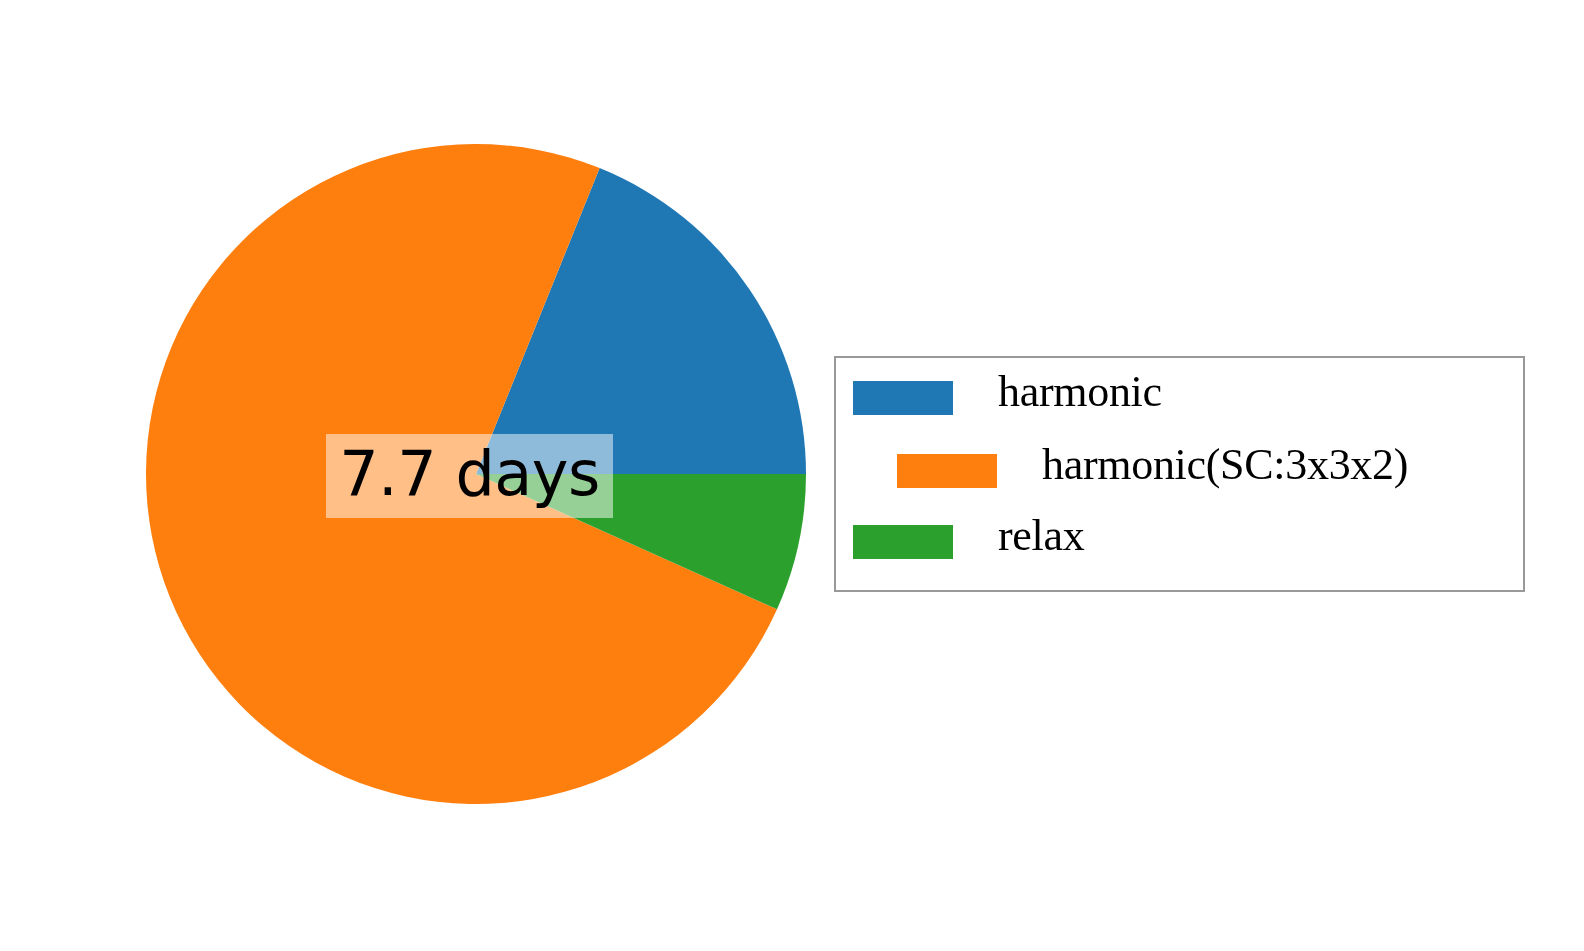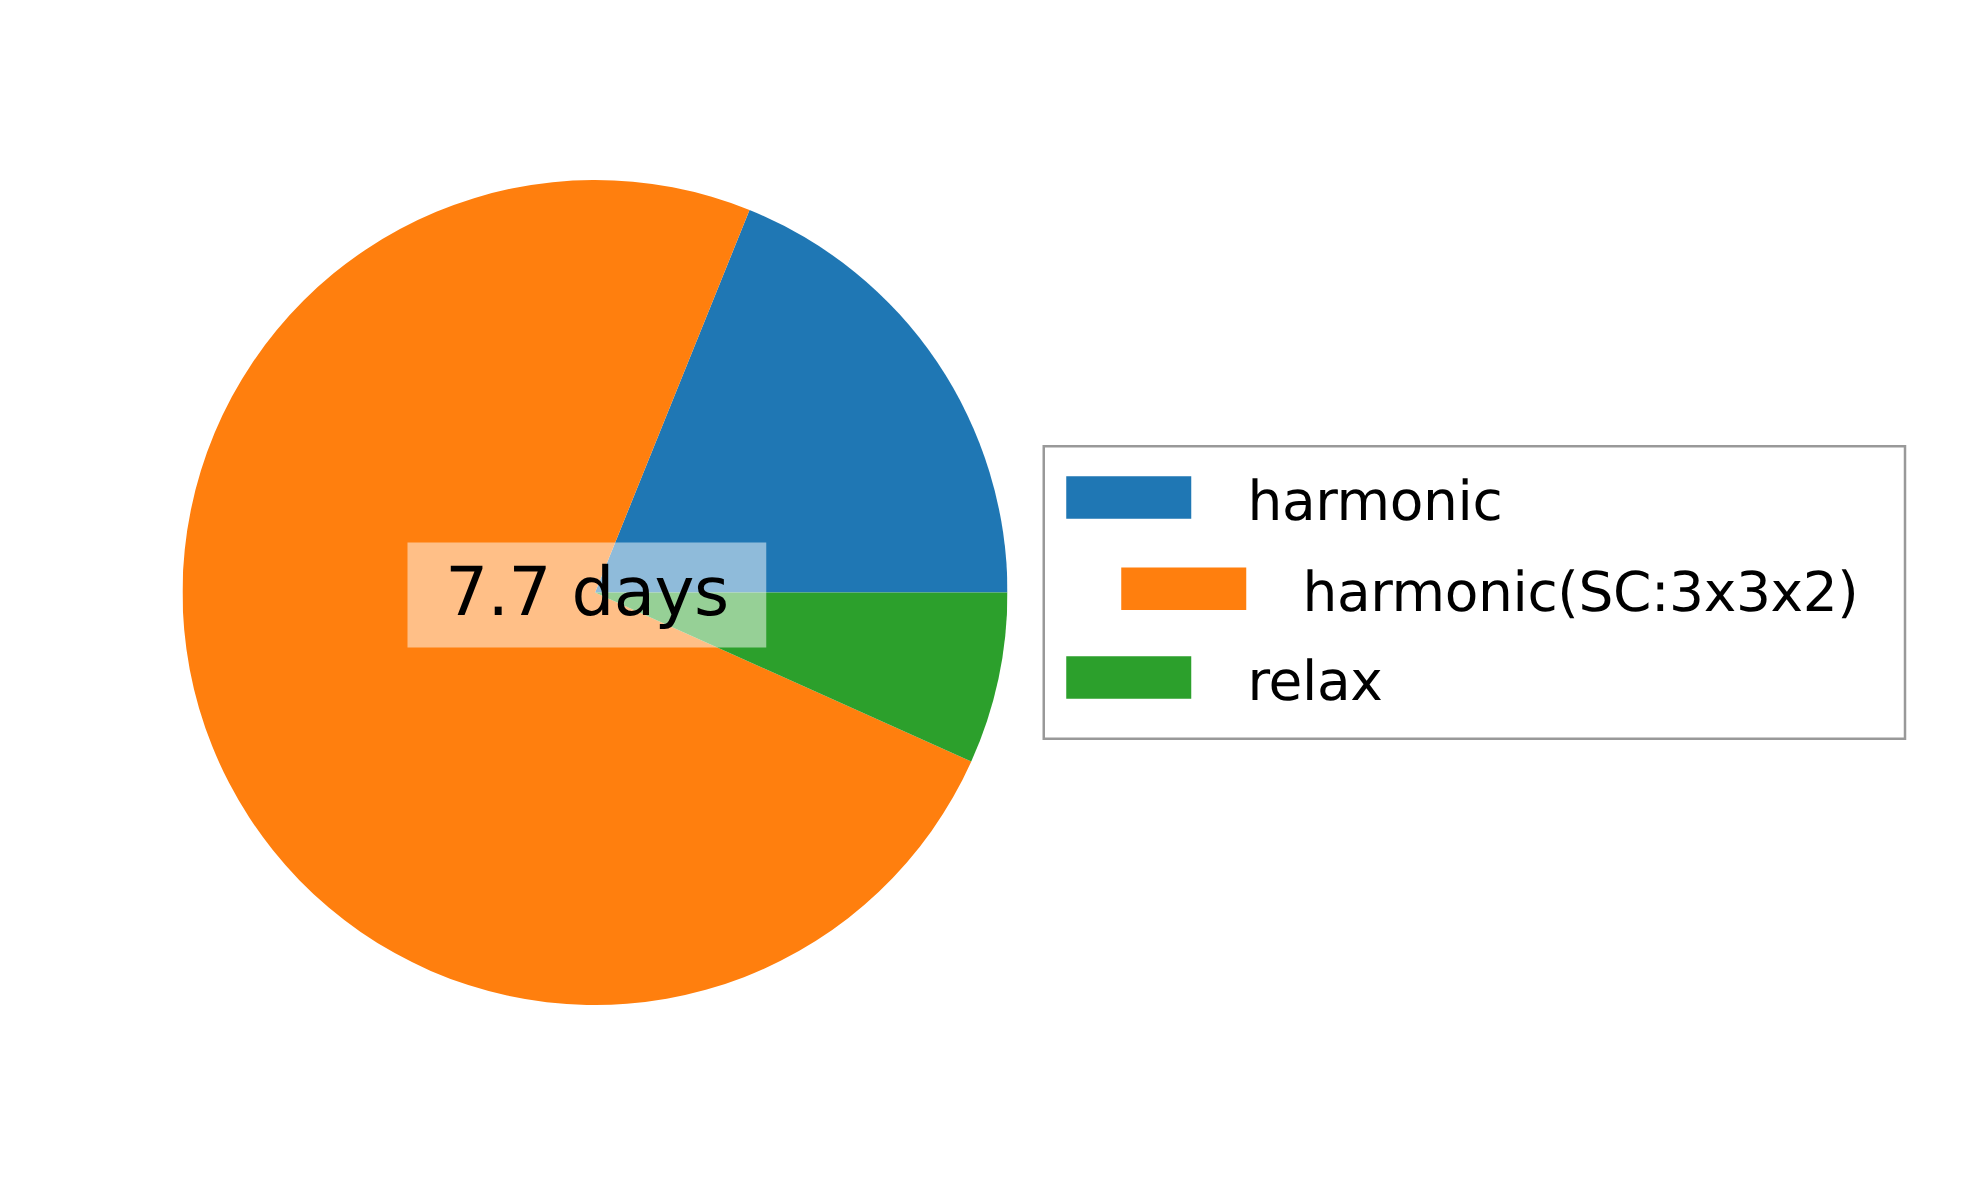--- a/index.html
+++ b/index.html
@@ -40,21 +40,21 @@
     top: 434px;
     width: 287px;
     height: 84px;
     background: rgba(255, 255, 255, 0.52);
     display: flex;
     align-items: center;
     justify-content: center;
     box-sizing: border-box;
   }
   #center-label .txt {
-    font-size: 54px;
+    font-size: 62px;
     line-height: 1;
     color: #000000;
     white-space: nowrap;
     letter-spacing: -0.5px;
     transform: translateY(-2px);
   }
 
   
   #legend {
     position: absolute;
@@ -64,21 +64,22 @@
     height: 236px;
     border: 2px solid #999999;
     background: #ffffff;
     box-sizing: border-box;
   }
   .legend-row {
     position: absolute;
     left: 17px;
     height: 34px;
     display: flex;
-    align-items: flex-start;
+    align-items: flex-end;
+    font-family: Liberation Serif, serif;
   }
   .legend-row:nth-child(1) { top: 23px; }
   .legend-row:nth-child(2) { top: 96px; padding-left: 44px; }
   .legend-row:nth-child(3) { top: 167px; }
 
   .legend-swatch {
     width: 100px;
     height: 34px;
     flex: 0 0 auto;
   }

